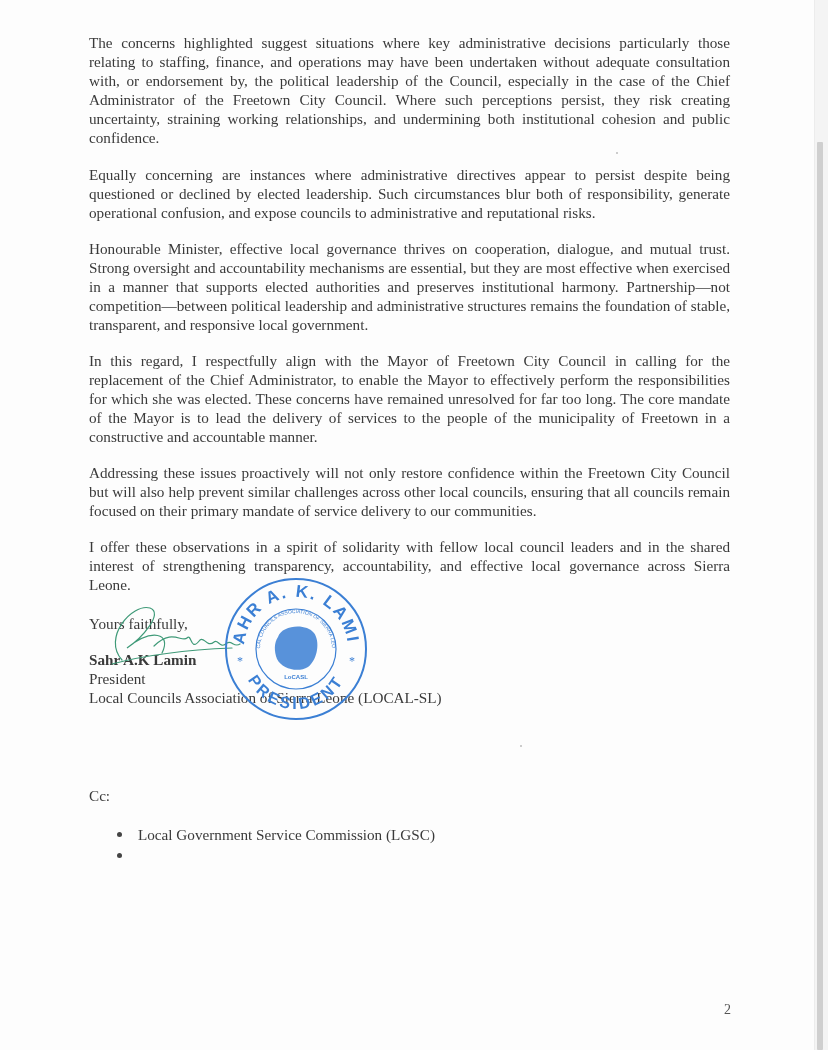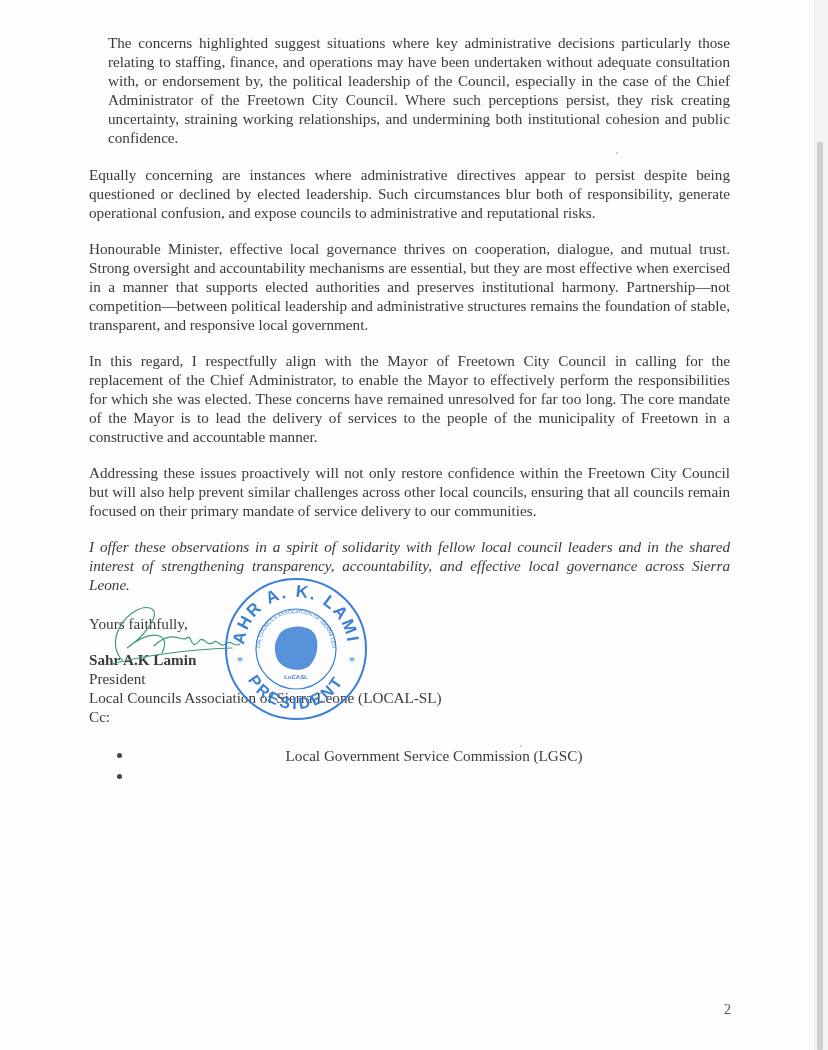--- a/index.html
+++ b/index.html
@@ -19,28 +19,28 @@
     }
     .scroll-thumb {
       position: absolute; left: 2px; top: 142px; width: 6px; height: 908px;
       background: #cfcfcf; border-radius: 1px;
     }
     .content {
       position: absolute; left: 89px; top: 33px; width: 641px;
       font-size: 15.2px; line-height: 19px;
     }
     .para { margin: 0 0 17px 0; text-align: justify; }
-    .para.p1 { margin-bottom: 18px; margin-left: 19px; }
+    .para.p1 { margin-bottom: 18px; }
     .sig-block { position: relative; margin-top: 2px; }
     .closing { margin: 20px 0 0 0; }
     .signer-name { font-weight: bold; margin-top: 17px; }
     .signer-title, .signer-org { margin: 0; }
-    .cc-label { }
+    .cc-label { margin-top: 79px; }
     .cc-list { margin: 19px 0 0 0; padding: 0; list-style: none; }
-    .cc-list li { position: relative; padding-left: 49px; line-height: 21px; text-align: center; }
+    .cc-list li { position: relative; padding-left: 49px; line-height: 21px; }
     .bullet {
       position: absolute; left: 28px; top: 8px; width: 5px; height: 5px;
       border-radius: 50%; background: #444;
     }
     .page-number {
       position: absolute; left: 724px; top: 1002px; font-size: 14px; color: #555;
     }
     .stamp {
       position: absolute; left: 222px; top: 575px; width: 148px; height: 148px;
     }
@@ -52,21 +52,21 @@
 </head>
 <body>
 
 <div class="page">
   <div class="content">
     <p class="para p1">The concerns highlighted suggest situations where key administrative decisions particularly those relating to staffing, finance, and operations may have been undertaken without adequate consultation with, or endorsement by, the political leadership of the Council, especially in the case of the Chief Administrator of the Freetown City Council. Where such perceptions persist, they risk creating uncertainty, straining working relationships, and undermining both institutional cohesion and public confidence.</p>
     <p class="para">Equally concerning are instances where administrative directives appear to persist despite being questioned or declined by elected leadership. Such circumstances blur both of responsibility, generate operational confusion, and expose councils to administrative and reputational risks.</p>
     <p class="para">Honourable Minister, effective local governance thrives on cooperation, dialogue, and mutual trust. Strong oversight and accountability mechanisms are essential, but they are most effective when exercised in a manner that supports elected authorities and preserves institutional harmony. Partnership—not competition—between political leadership and administrative structures remains the foundation of stable, transparent, and responsive local government.</p>
     <p class="para">In this regard, I respectfully align with the Mayor of Freetown City Council in calling for the replacement of the Chief Administrator, to enable the Mayor to effectively perform the responsibilities for which she was elected. These concerns have remained unresolved for far too long. The core mandate of the Mayor is to lead the delivery of services to the people of the municipality of Freetown in a constructive and accountable manner.</p>
     <p class="para">Addressing these issues proactively will not only restore confidence within the Freetown City Council but will also help prevent similar challenges across other local councils, ensuring that all councils remain focused on their primary mandate of service delivery to our communities.</p>
-    <p class="para" style="margin-bottom:12px;font-style:italic;">I offer these observations in a spirit of solidarity with fellow local council leaders and in the shared interest of strengthening transparency, accountability, and effective local governance across Sierra Leone.</p>
+    <p class="para" style="margin-bottom:12px;">I offer these observations in a spirit of solidarity with fellow local council leaders and in the shared interest of strengthening transparency, accountability, and effective local governance across Sierra Leone.</p>
 
     <div class="sig-block">
       <div class="closing">Yours faithfully,</div>
       <div class="signer-name">Sahr A.K Lamin</div>
       <div class="signer-title">President</div>
       <div class="signer-org">Local Councils Association of Sierra Leone (LOCAL-SL)</div>
     </div>
 
     <div class="cc-label">Cc:</div>
     <ul class="cc-list">

